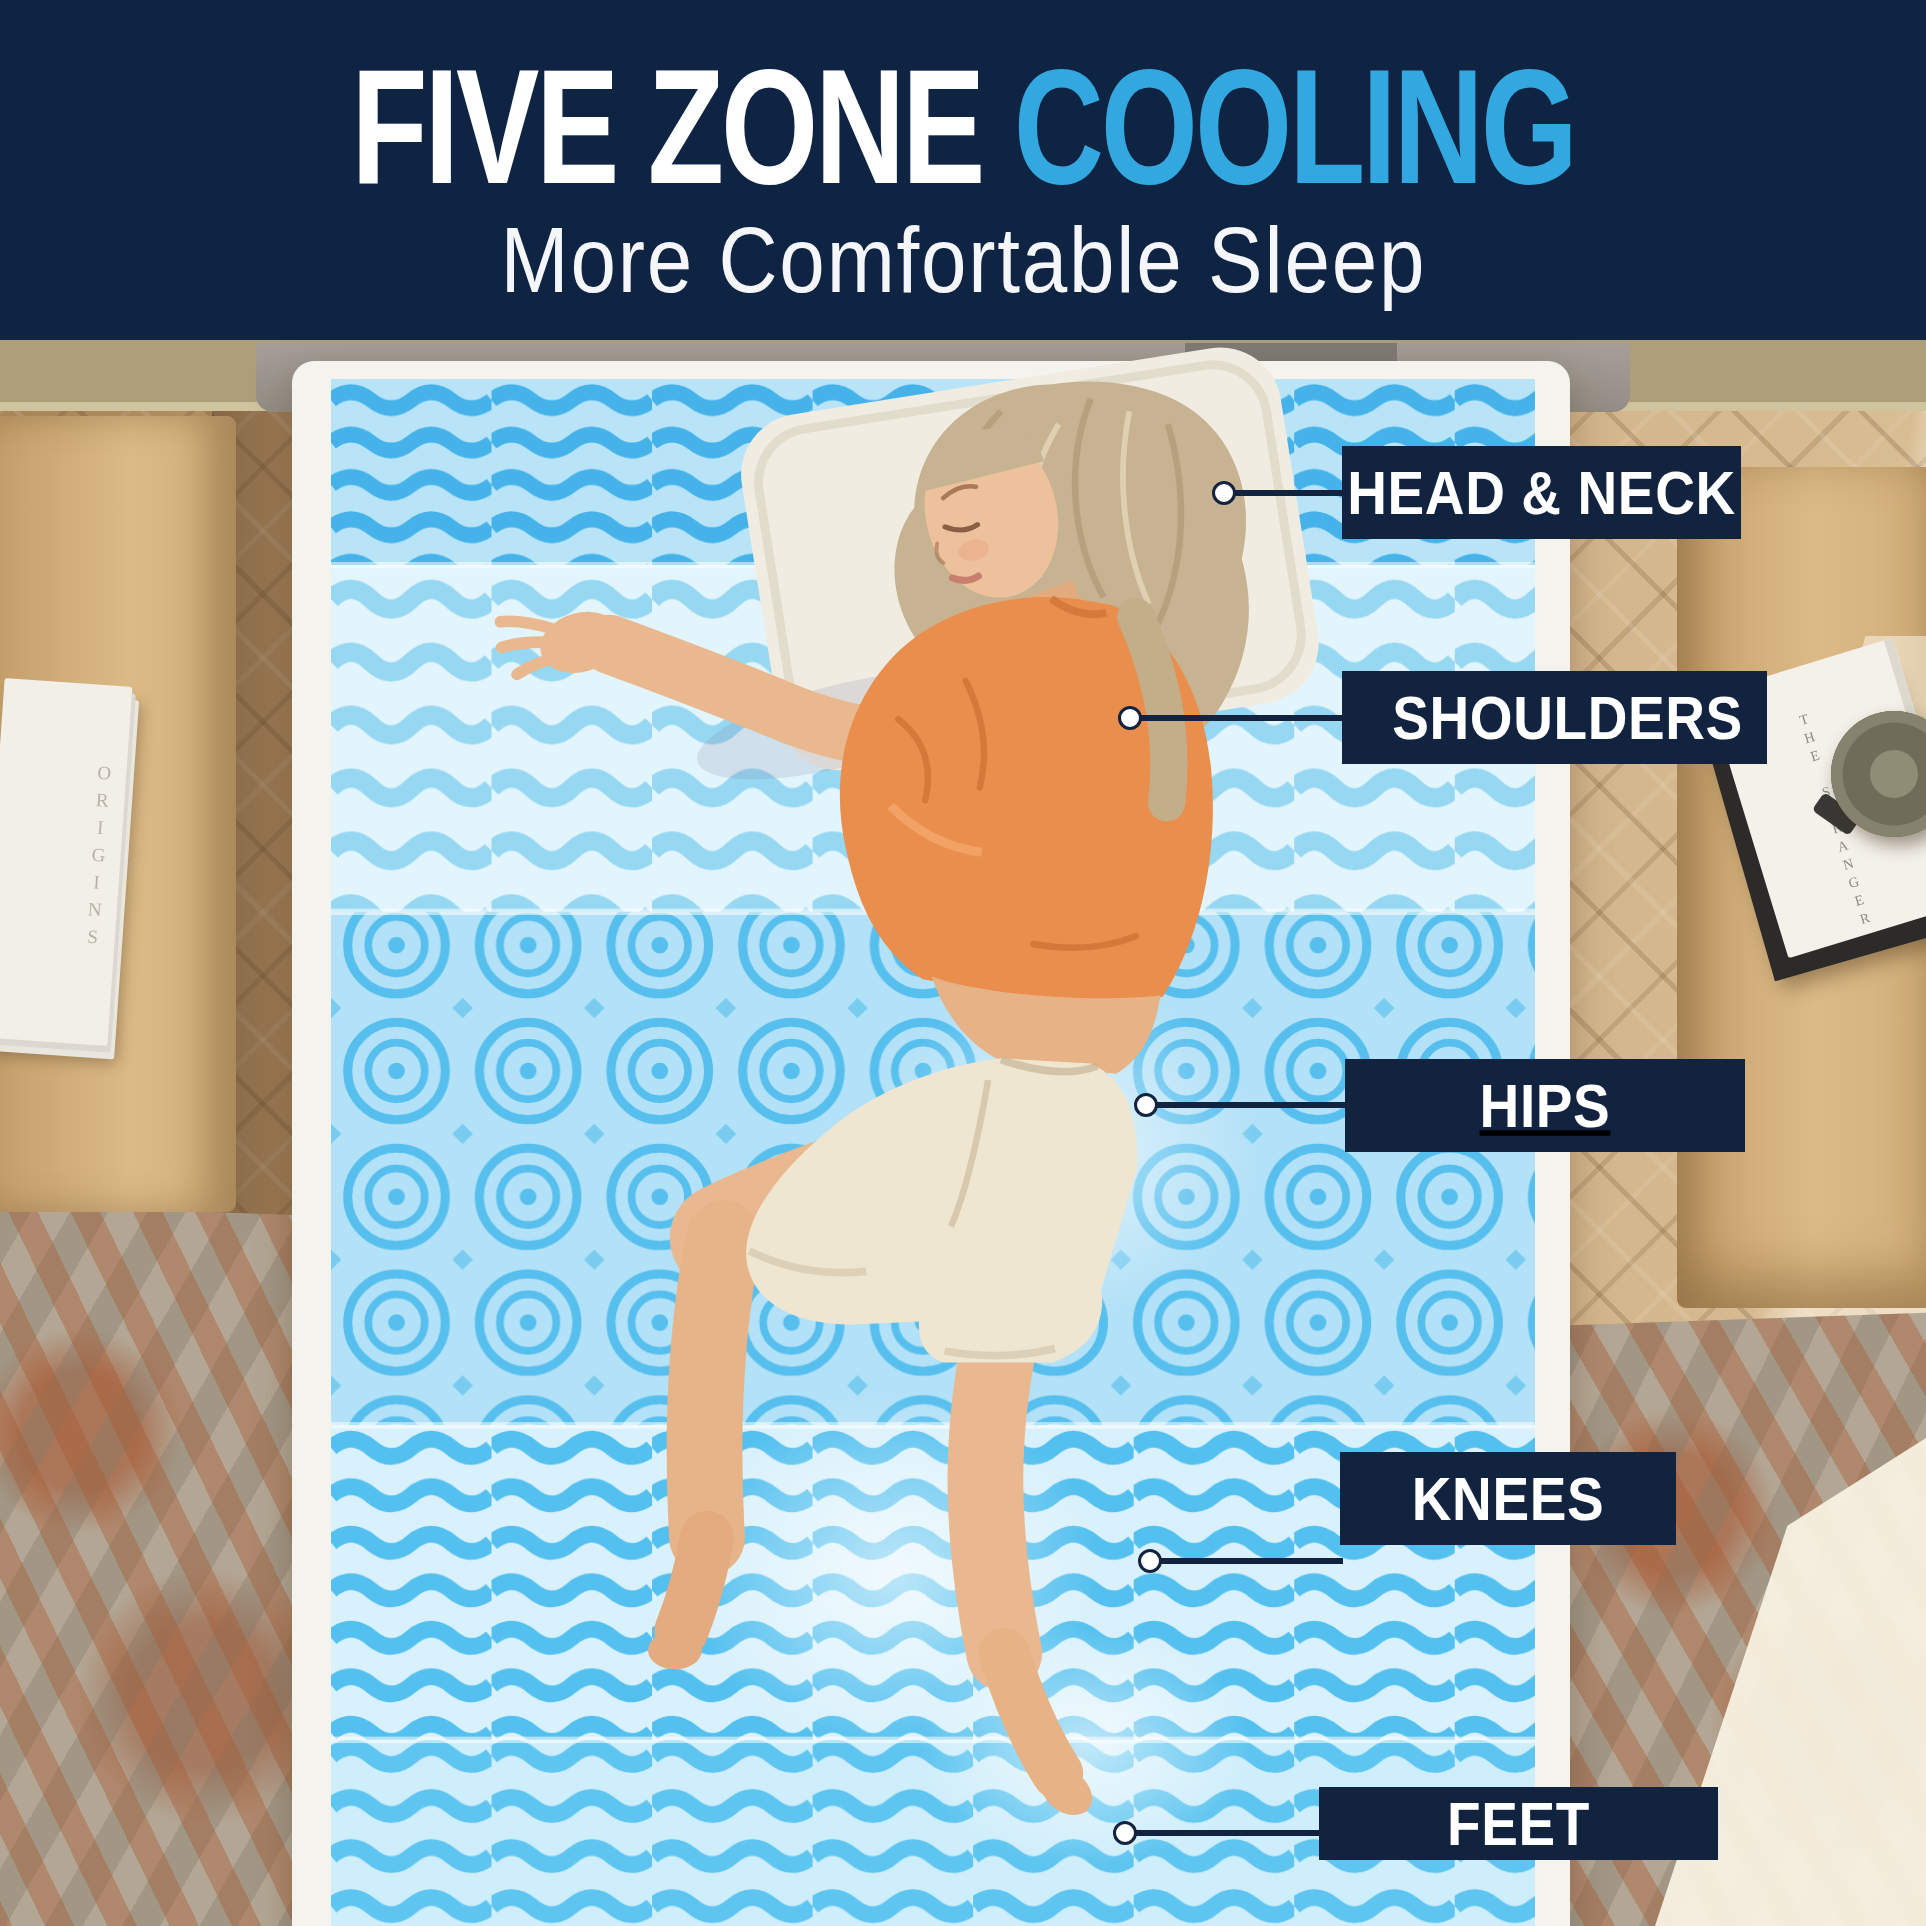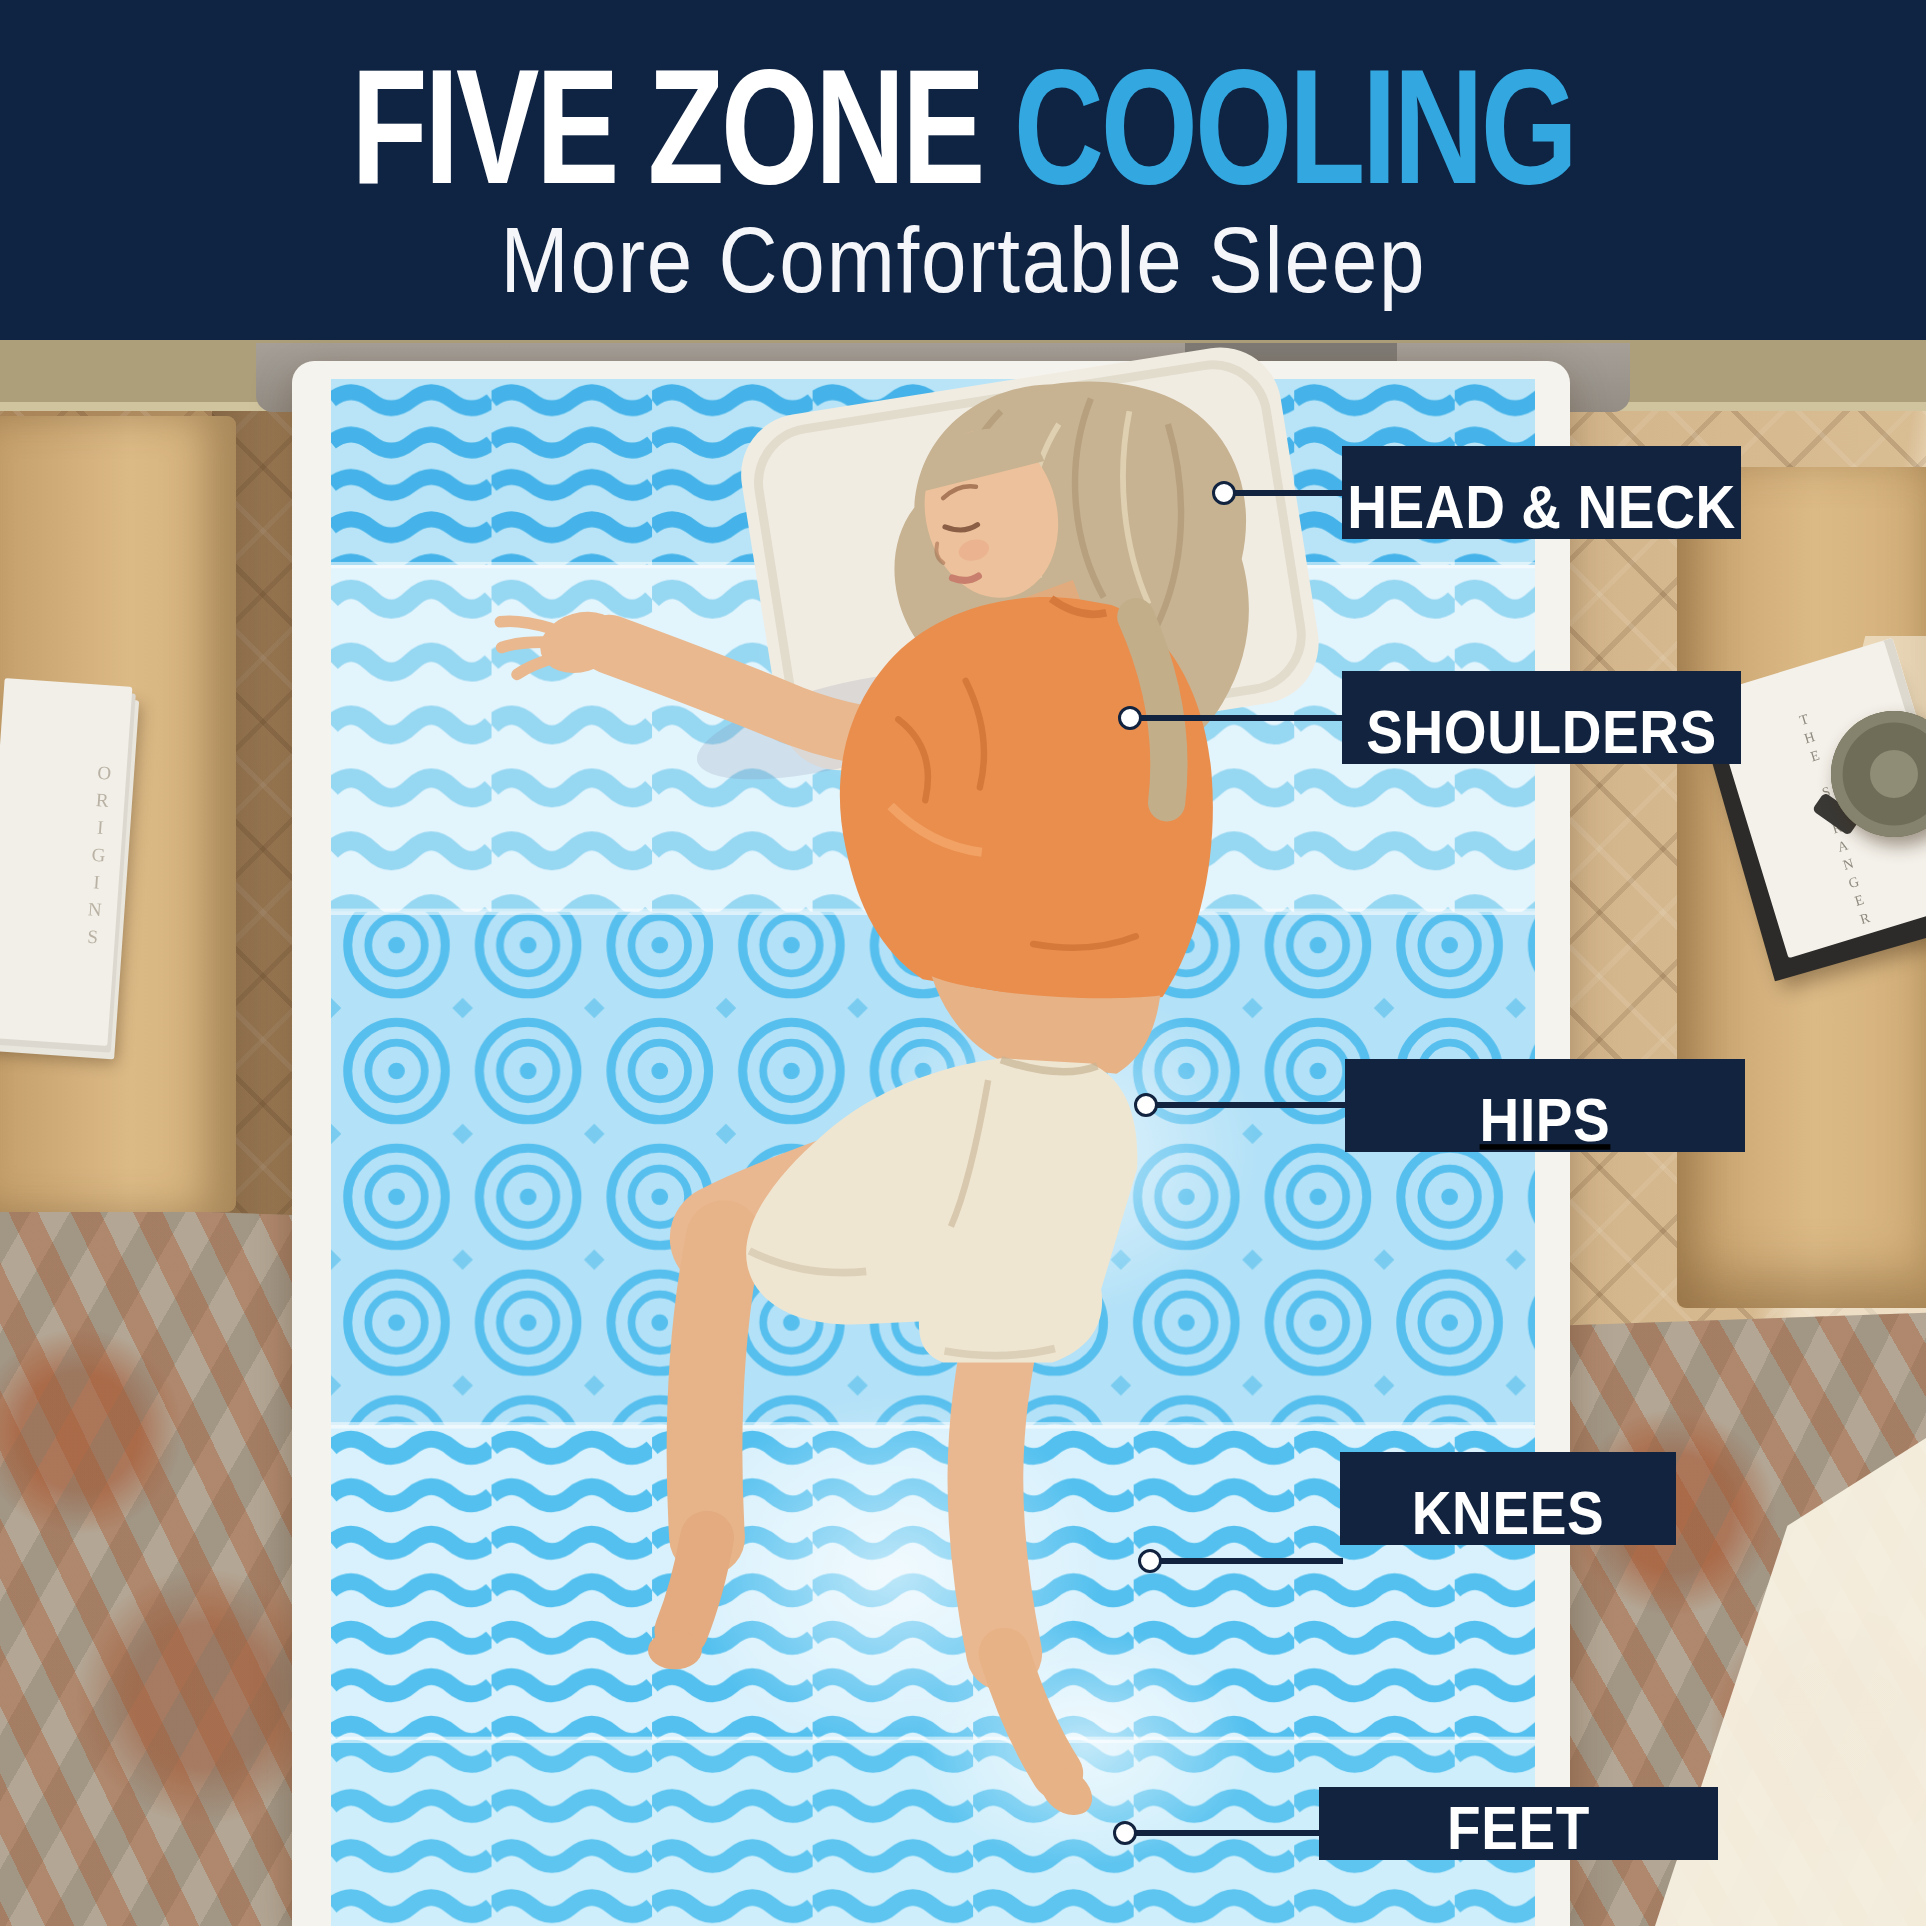--- a/index.html
+++ b/index.html
@@ -62,21 +62,21 @@
   
   .headboard{position:absolute;left:256px;top:343px;width:1374px;height:69px;background:linear-gradient(180deg,#a59f98,#938d85);
       border-radius:0 0 16.7px 16.7px;z-index:6;}
   .blanket{position:absolute;left:1185px;top:343px;width:212px;height:77px;background:#7f7b75;border-radius:0 0 13px 13px;z-index:7;}
   .bed{position:absolute;left:292px;top:361px;width:1278px;height:1565px;background:#f5f3ee;border-radius:22px 22px 0 0;z-index:8;
       box-shadow:0 13px 39px rgba(80,55,30,.35);}
   .topper-svg{position:absolute;left:331px;top:379px;width:1204px;height:1547px;z-index:9;}
   .glow{position:absolute;z-index:10;background:radial-gradient(closest-side,rgba(255,255,255,.62),rgba(255,255,255,0) 72%);}
   .person-svg{position:absolute;left:449px;top:334px;width:1027px;height:1541px;z-index:12;}
   
-  .callout-box{position:absolute;background:#11233f;display:flex;align-items:flex-end;justify-content:center;z-index:30;}
+  .callout-box{position:absolute;background:#11233f;display:flex;align-items:center;justify-content:center;z-index:30;}
   .callout-box span{color:#ffffff;font-weight:700;font-size:55px;letter-spacing:0.6px;transform:scaleY(1.10);white-space:nowrap;}
   .callout-line{position:absolute;height:6.4px;background:#11233f;z-index:30;}
   .callout-dot{position:absolute;width:24.4px;height:24.4px;border-radius:50%;background:#ffffff;border:3.9px solid #11233f;z-index:31;box-sizing:border-box;}
 </style>
 </head>
 <body>
 
 <div id="canvas">
 
   <div class="header">
@@ -234,21 +234,21 @@
     <span class="callout-dot" style="left:1212px;top:481px;"></span>
     <span class="callout-line" style="left:1230px;top:490px;width:116px;"></span>
     <div class="callout-box" style="left:1342px;top:446px;width:399px;height:93px;">
       <span>HEAD &amp; NECK</span>
     </div>
   </div>
 
   <div>
     <span class="callout-dot" style="left:1118px;top:706px;"></span>
     <span class="callout-line" style="left:1136px;top:715px;width:209px;"></span>
-    <div class="callout-box" style="left:1342px;top:671px;width:399px;height:93px;">
+    <div class="callout-box" style="left:1342px;top:671px;width:399px;height:93px;padding-left:26px;">
       <span>SHOULDERS</span>
     </div>
   </div>
 
   <div>
     <span class="callout-dot" style="left:1134px;top:1093px;"></span>
     <span class="callout-line" style="left:1152px;top:1102px;width:196px;"></span>
     <div class="callout-box" style="left:1345px;top:1059px;width:400px;height:93px;text-decoration:underline;">
       <span>HIPS</span>
     </div>

